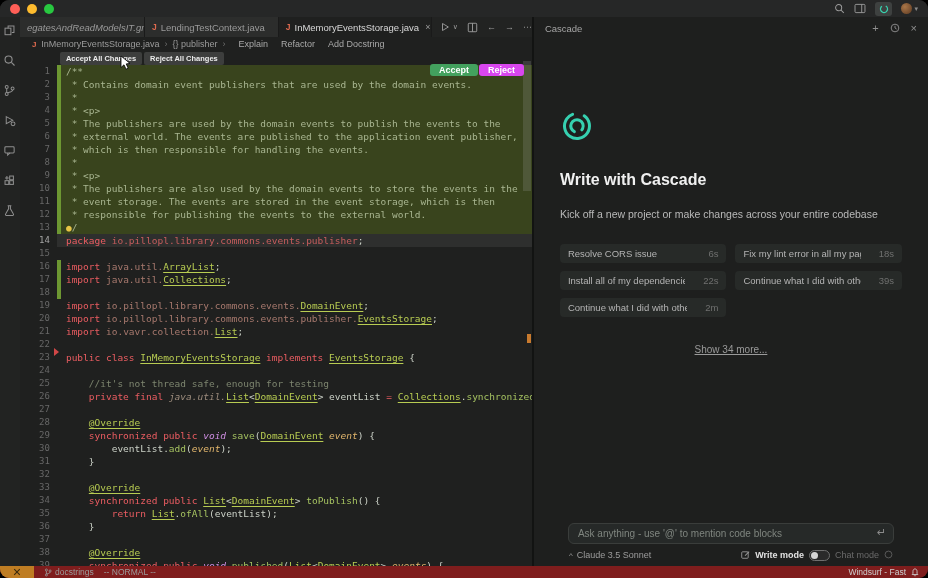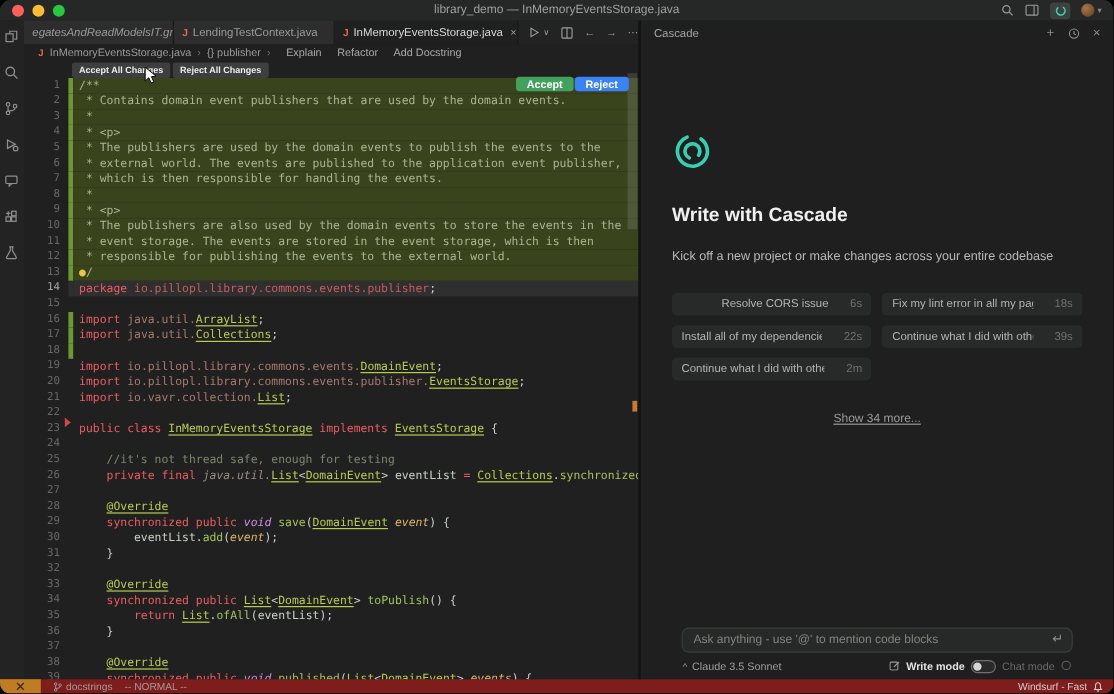--- a/index.html
+++ b/index.html
@@ -60,37 +60,37 @@
   .tk-cmt{color:#7d856f}
   .tk-meth{color:#a5c261}
   .tk-plain{color:#ccd2c8}
   .tk-vkw{color:#cf8ee2;font-style:italic}
   .tk-param{color:#e0b56c;font-style:italic}
   .tk-bulb{color:#e8c545}
   
   #acceptall-row{position:absolute;top:1px;left:40px;display:flex;gap:2px;z-index:5;}
   .mini-btn{background:#3d3e3d;color:#ececec;font-size:7.5px;font-weight:bold;padding:2px 6px;border-radius:2px;}
   #diff-accept{position:absolute;top:13px;right:54px;background:#43a15e;color:#fff;font-size:9px;font-weight:bold;padding:1px 9px;border-radius:3px;z-index:5;}
-  #diff-reject{position:absolute;top:13px;right:8px;background:#3b82f6;color:#fff;font-size:9px;font-weight:bold;padding:1px 9px;border-radius:3px;z-index:5;}
+  #diff-reject{position:absolute;top:13px;right:8px;background:#d946ef;color:#fff;font-size:9px;font-weight:bold;padding:1px 9px;border-radius:3px;z-index:5;}
   #cursor{position:absolute;left:100px;top:4px;z-index:9;}
   #scrollbar{position:absolute;right:1px;top:10px;width:8px;height:130px;background:rgba(160,160,160,.22);border-radius:0;}
   #ruler-mark{position:absolute;right:1px;top:283px;width:4px;height:9px;background:#c87a2e;}
 
   
   #cascade{width:396px;background:#1e1f1e;border-left:2px solid #121312;display:flex;flex-direction:column;}
   #cascade-header{height:22px;display:flex;align-items:center;padding:0 11px;color:#a5a5a5;font-size:9.5px;}
   #cascade-header .hicons{margin-left:auto;display:flex;gap:11px;align-items:center;color:#8f8f8f;font-size:11px;}
   #cascade-body{flex:1;padding:0 26px;display:flex;flex-direction:column;overflow:hidden;gap:13px;}
   #cascade-logo{margin-top:70px;}
   #cascade-title{margin-top:15px;font-size:16px;font-weight:bold;color:#f0f0f0;}
   #cascade-sub{margin-top:6px;font-size:10.5px;color:#b9b9b9;}
   #past-title{margin-top:32px;font-size:12px;font-weight:bold;color:#e8e8e8;}
   #workflow-grid{margin-top:11px;display:grid;grid-template-columns:1fr 1fr;gap:8px 9px;}
   .chip{background:#272a28;border-radius:4px;height:19px;display:flex;align-items:center;padding:0 8px;font-size:9.5px;color:#b4b4b4;overflow:hidden;}
-  .chip .wl{flex:1;white-space:nowrap;overflow:hidden;text-align:right;}
+  .chip .wl{flex:1;white-space:nowrap;overflow:hidden;}
   .chip .wt{color:#6f706f;margin-left:18px;flex:none;}
   #show-more{margin-top:14px;text-align:center;font-size:10px;color:#9a9a9a;text-decoration:underline;}
   #cascade-bottom{padding:0 6px 2px 6px;}
   #ask-wrap{position:relative;margin:0 2px;}
   #ask-input{width:100%;box-sizing:border-box;background:#262928;border:1px solid #3a3d3b;border-radius:6px;height:21px;color:#c5c5c5;font-size:10px;padding:0 22px 0 9px;font-family:"Liberation Sans",sans-serif;outline:none;}
   #ask-input::placeholder{color:#7f857f;}
   #enter-ic{position:absolute;right:8px;top:3px;color:#8b8b8b;font-size:11px;}
   #model-row{display:flex;align-items:center;height:18px;margin-top:2px;font-size:9px;color:#9c9c9c;padding:0 3px;}
   #model-sel{display:flex;gap:4px;align-items:center;}
   #mode-ctrls{margin-left:auto;display:flex;align-items:flex-start;gap:5px;}
@@ -112,21 +112,20 @@
 <body>
 
 <div id="window">
 
   <div id="titlebar">
     <div class="traffic">
       <div class="light l-red"></div>
       <div class="light l-yellow"></div>
       <div class="light l-green"></div>
     </div>
-    <div id="win-title">library_demo — InMemoryEventsStorage.java</div>
     <div id="titlebar-icons">
       <span class="tb-ic">
         <svg width="11" height="11" viewBox="0 0 13 13" fill="none" stroke="currentColor" stroke-width="1.2">
             <circle cx="5.5" cy="5.5" r="3.6"></circle>
             <path d="M8.3 8.3 L11.6 11.6"></path>
           </svg>
       </span>
       <span class="tb-ic">
         <svg width="12" height="11" viewBox="0 0 14 12" fill="none" stroke="currentColor" stroke-width="1.1">
             <rect x="1.2" y="1.2" width="11.6" height="9.6" rx="1.2"></rect>

